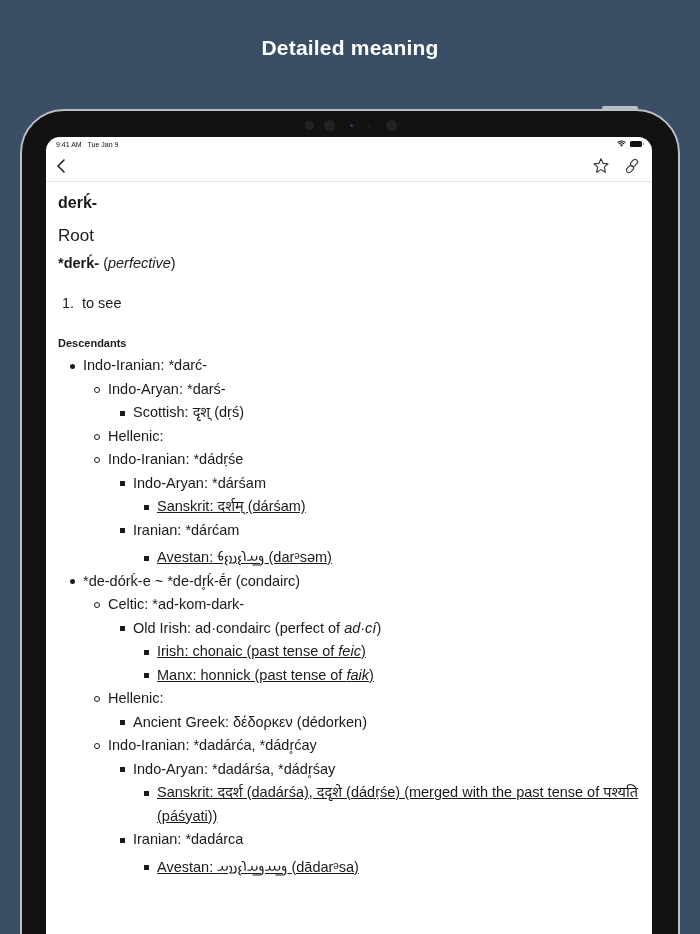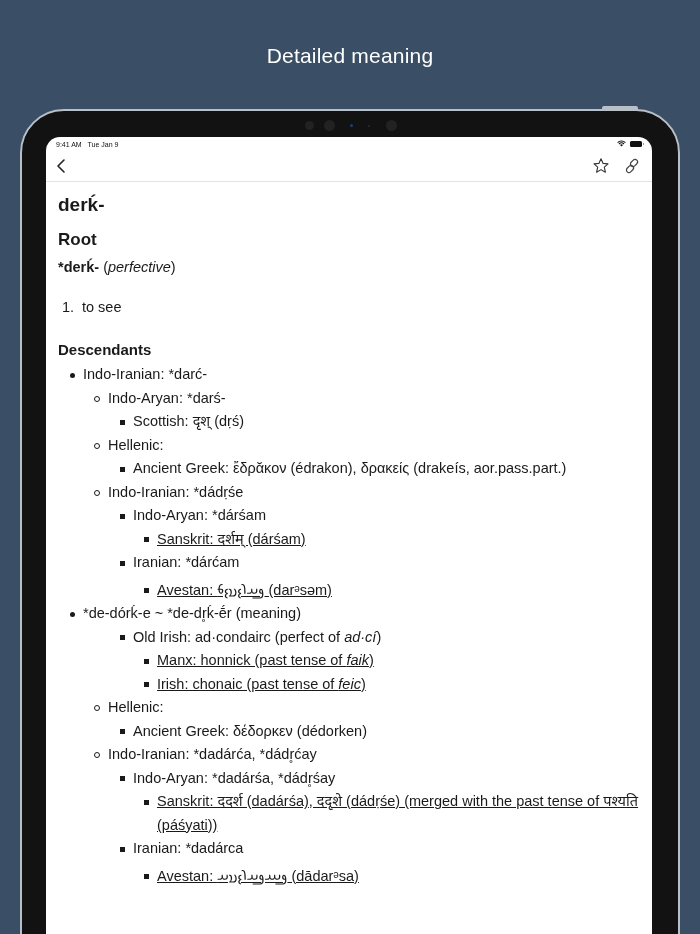--- a/index.html
+++ b/index.html
@@ -3,24 +3,24 @@
   <meta charset="utf-8">
   <style>
     html, body { margin: 0; padding: 0; }
     body {
       width: 700px; height: 934px; overflow: hidden;
       background: #3a4f66;
       font-family: "Liberation Sans", sans-serif;
       position: relative;
     }
     .headline {
-      position: absolute; top: 44px; left: 0; width: 700px;
+      position: absolute; top: 36px; left: 0; width: 700px;
       text-align: center; color: #ffffff;
       font-family: "Liberation Sans", sans-serif;
-      font-weight: normal; font-size: 21px; letter-spacing: 0.2px;
+      font-weight: bold; font-size: 21px; letter-spacing: 0.2px;
     }
     .device {
       position: absolute; left: 20px; top: 109px;
       width: 660px; height: 900px;
       background: #121212;
       border-radius: 44px;
       border: 2px solid #b9bfc7;
       box-sizing: border-box;
     }
     .side-button {
@@ -52,27 +52,27 @@
       border-bottom: 1px solid #e3e3e3;
     }
     .nav-back { position: absolute; left: 8px; top: 5px; width: 16px; height: 18px; cursor: pointer; }
     .nav-star { position: absolute; right: 42px; top: 5px; width: 18px; height: 18px; cursor: pointer; }
     .nav-link { position: absolute; right: 11px; top: 5px; width: 18px; height: 18px; cursor: pointer; }
     .content {
       padding: 12px 12px 0 12px;
       color: #1a1a1a;
       font-size: 14.5px;
     }
-    .lemma { font-weight: bold; font-size: 19px; margin: 0 0 14px 0; }
-    .pos { font-weight: bold; font-size: 17px; margin: 0 0 9px 0; }
+    .lemma { font-weight: bold; font-size: 16px; margin: 0 0 14px 0; }
+    .pos { font-weight: normal; font-size: 17px; margin: 0 0 9px 0; }
     .headword { margin: 0 0 24px 0; }
     .headword b { font-weight: bold; }
     .sense { margin: 0 0 26px 4px; }
     .sense-num { display: inline-block; width: 20px; }
-    .section-title { font-weight: bold; font-size: 15px; margin: 0 0 5px 0; }
+    .section-title { font-weight: bold; font-size: 11px; margin: 0 0 5px 0; }
     ul.tree { list-style: none; margin: 0; padding: 0; }
     ul.tree li { position: relative; line-height: 23.5px; }
     .bullet { position: absolute; top: 0; width: 10px; text-align: center; }
     .l1 { padding-left: 25px; }
     .l1 > .bullet { left: 9px; }
     .l2 { padding-left: 50px; }
     .l2 > .bullet { left: 34px; }
     .l3 { padding-left: 75px; }
     .l3 > .bullet { left: 59px; }
     .l4 { padding-left: 99px; text-decoration: underline; }
@@ -132,30 +132,30 @@
     <div class="pos">Root</div>
     <div class="headword"><b>*derḱ-</b><span> (</span><i>perfective</i><span>)</span></div>
     <div class="sense"><span class="sense-num">1.</span><span>to see</span></div>
 
     <div class="section-title">Descendants</div>
     <ul class="tree" id="desc-tree">
         <li class="l1"><span class="bullet dot-filled"></span><span>Indo-Iranian: *darć-</span></li>
         <li class="l2"><span class="bullet dot-open"></span><span>Indo-Aryan: *darś-</span></li>
         <li class="l3"><span class="bullet dot-square"></span><span>Scottish: दृश् (dṛś)</span></li>
         <li class="l2"><span class="bullet dot-open"></span><span>Hellenic:</span></li>
-        <li class="l3"><span class="bullet dot-square"></span><span>Ancient Greek: ἔδρᾰκον (édrakon), δρακείς (drakeís, aor.pass.part.)</span></li>
         <li class="l2"><span class="bullet dot-open"></span><span>Indo-Iranian: *dádṛśe</span></li>
         <li class="l3"><span class="bullet dot-square"></span><span>Indo-Aryan: *dárśam</span></li>
         <li class="l4"><span class="bullet dot-square"></span><span>Sanskrit: दर्शम् (dárśam)</span></li>
         <li class="l3"><span class="bullet dot-square"></span><span>Iranian: *dárćam</span></li>
         <li class="l4 tall"><span class="bullet dot-square" style="top: 4px;"></span><span>Avestan: 𐬛𐬀𐬭𐬆𐬯𐬆𐬨 (darᵊsəm)</span></li>
-        <li class="l1"><span class="bullet dot-filled"></span><span>*de-dórḱ-e ~ *de-dr̥ḱ-ḗr (meaning)</span></li>
+        <li class="l1"><span class="bullet dot-filled"></span><span>*de-dórḱ-e ~ *de-dr̥ḱ-ḗr (condairc)</span></li>
+        <li class="l2"><span class="bullet dot-open"></span><span>Celtic: *ad-kom-dark-</span></li>
         <li class="l3"><span class="bullet dot-square"></span><span>Old Irish: ad·condairc (perfect of </span><i>ad·cí</i><span>)</span></li>
+        <li class="l4"><span class="bullet dot-square"></span><span>Irish: chonaic (past tense of </span><i>feic</i><span>)</span></li>
         <li class="l4"><span class="bullet dot-square"></span><span>Manx: honnick (past tense of </span><i>faik</i><span>)</span></li>
-        <li class="l4"><span class="bullet dot-square"></span><span>Irish: chonaic (past tense of </span><i>feic</i><span>)</span></li>
         <li class="l2"><span class="bullet dot-open"></span><span>Hellenic:</span></li>
         <li class="l3"><span class="bullet dot-square"></span><span>Ancient Greek: δέδορκεν (dédorken)</span></li>
         <li class="l2"><span class="bullet dot-open"></span><span>Indo-Iranian: *dadárća, *dádr̥ćay</span></li>
         <li class="l3"><span class="bullet dot-square"></span><span>Indo-Aryan: *dadárśa, *dádr̥śay</span></li>
         <li class="l4"><span class="bullet dot-square"></span><span>Sanskrit: ददर्श (dadárśa), ददृशे (dádṛśe) (merged with the past tense of पश्यति (páśyati))</span></li>
         <li class="l3"><span class="bullet dot-square"></span><span>Iranian: *dadárca</span></li>
         <li class="l4 tall"><span class="bullet dot-square" style="top: 4px;"></span><span>Avestan: 𐬛𐬁𐬛𐬀𐬭𐬆𐬯𐬀 (dādarᵊsa)</span></li>
       </ul>
   </div>
 </div>

